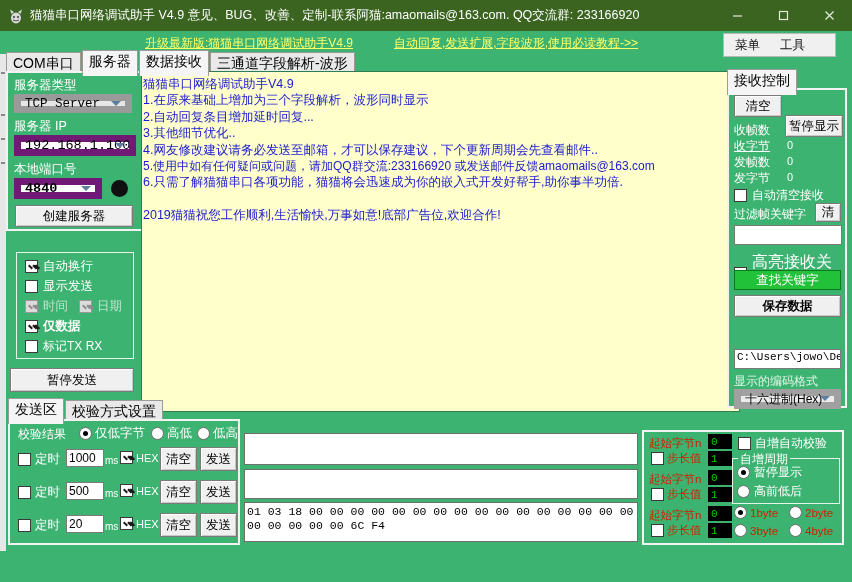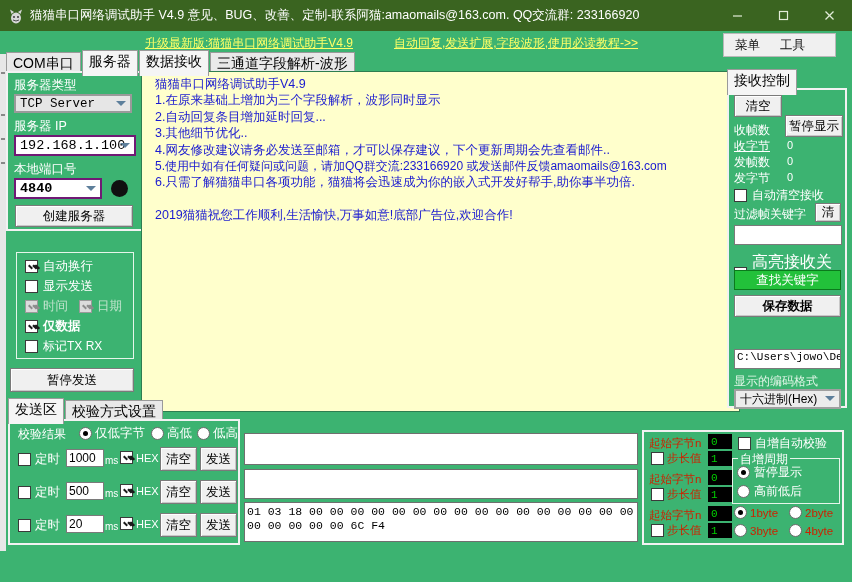--- a/index.html
+++ b/index.html
@@ -40,21 +40,21 @@
   #tool-lbl{margin-left:20px;}
 
   
   .btn{
     background:#f0f0f0;border:1px solid #7a7a7a;
     box-shadow:inset 1px 1px 0 #ffffff, inset -1px -1px 0 #c8c8c8;
     color:#000;display:flex;align-items:center;justify-content:center;
     font-size:12.5px;box-sizing:border-box;cursor:default;
   }
   .combo{
-    background:#fff;border:2px solid #701a75;box-sizing:border-box;
+    background:#fff;border:7px solid #701a75;box-sizing:border-box;
     display:flex;align-items:center;position:relative;color:#000;
   }
   .combo .cval{padding-left:4px;font-family:"Liberation Mono","DejaVu Sans Mono",monospace;
     font-size:12.5px;white-space:nowrap;overflow:hidden;}
   .combo .arrow{position:absolute;right:4px;top:50%;margin-top:-3px;
     width:0;height:0;border-left:5px solid transparent;
     border-right:5px solid transparent;border-top:5px solid #5d7f9b;}
   .txt{background:#fff;border:1px solid #7a7a7a;box-sizing:border-box;
     color:#000;font-size:11px;padding:1px 2px;overflow:hidden;}
 
@@ -89,21 +89,21 @@
 
   
   #left-tabs{left:6px;top:50px;}
   #left-panel{left:6px;top:71px;width:137px;height:160px;}
   .lbl-w{color:#ffffff;font-size:12.5px;position:absolute;white-space:nowrap;}
 
   
   #center-tabs{left:139px;top:50px;}
   #recv-area{position:absolute;left:141px;top:71px;width:599px;height:341px;
     background:#ffffcc;border:1px solid #2e7d50;box-sizing:border-box;
-    overflow:hidden;padding:4px 13px;}
+    overflow:hidden;padding:4px 1px;}
   #recv-area .rl{color:#1a1ad0;font-size:12.5px;line-height:16.4px;
     white-space:nowrap;}
 
   
   #right-tabs{left:727px;top:69px;}
   #right-panel{left:727px;top:88px;width:120px;height:320px;}
   .rtext{color:#ffffff;font-size:12px;position:absolute;white-space:nowrap;}
 
   
   #send-tabs{left:8px;top:398px;}

